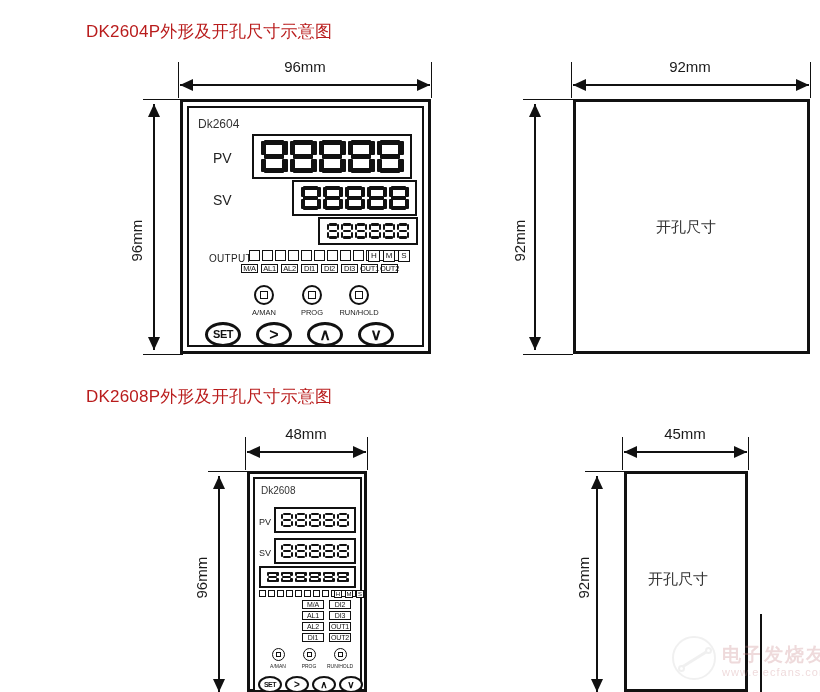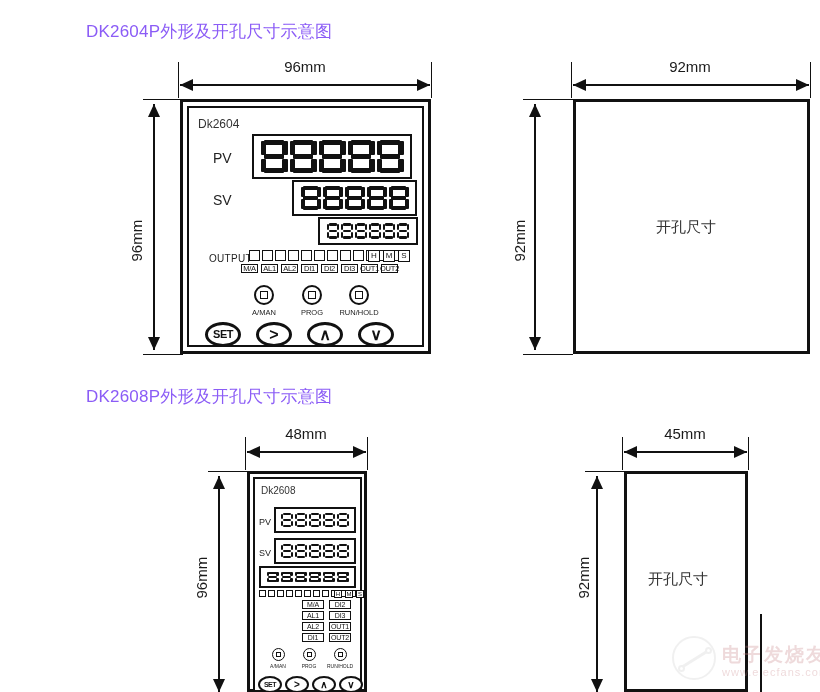--- a/index.html
+++ b/index.html
@@ -13,21 +13,21 @@
     position: relative;
     overflow: hidden;
     font-family: "Liberation Sans", sans-serif;
     color: #1a1a1a;
   }
   .abs { position: absolute; }
 
   
   .section-title {
     font-size: 17px;
-    color: #8b5cf6;
+    color: #b91c1c;
     letter-spacing: 0.2px;
     white-space: nowrap;
   }
 
   
   .dim-label {
     font-size: 15px;
     color: #1a1a1a;
     white-space: nowrap;
     text-align: center;

